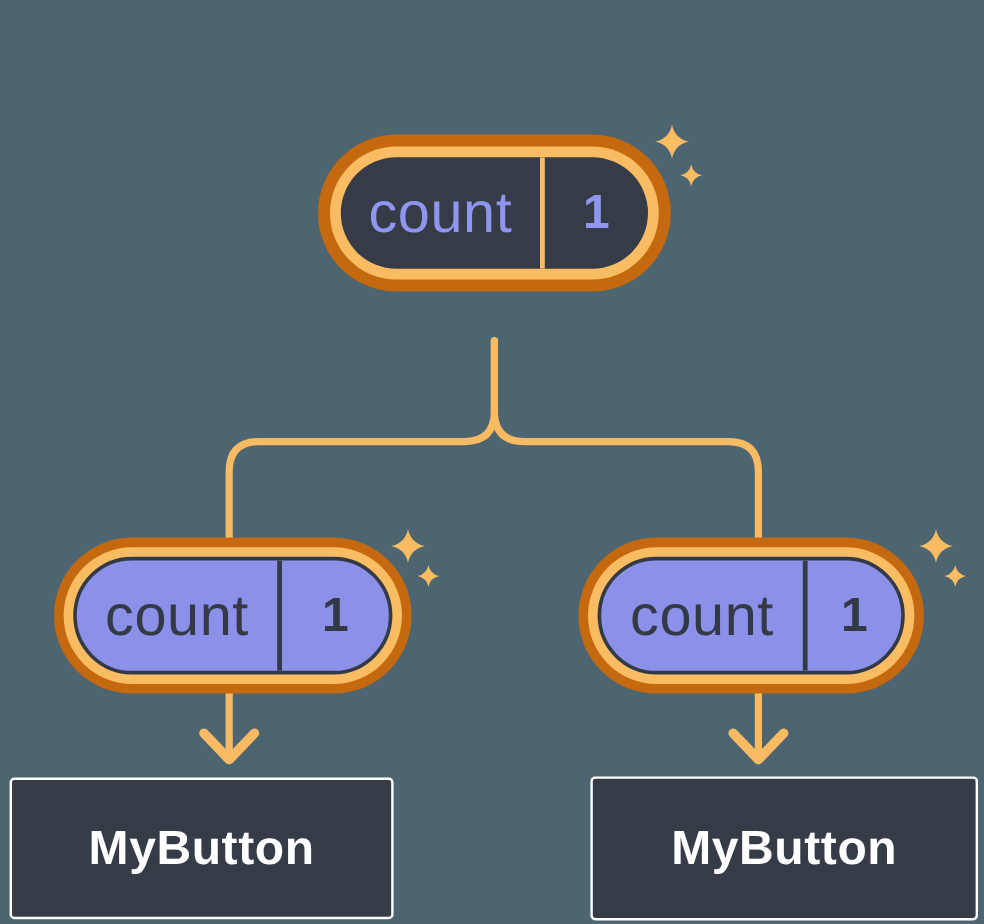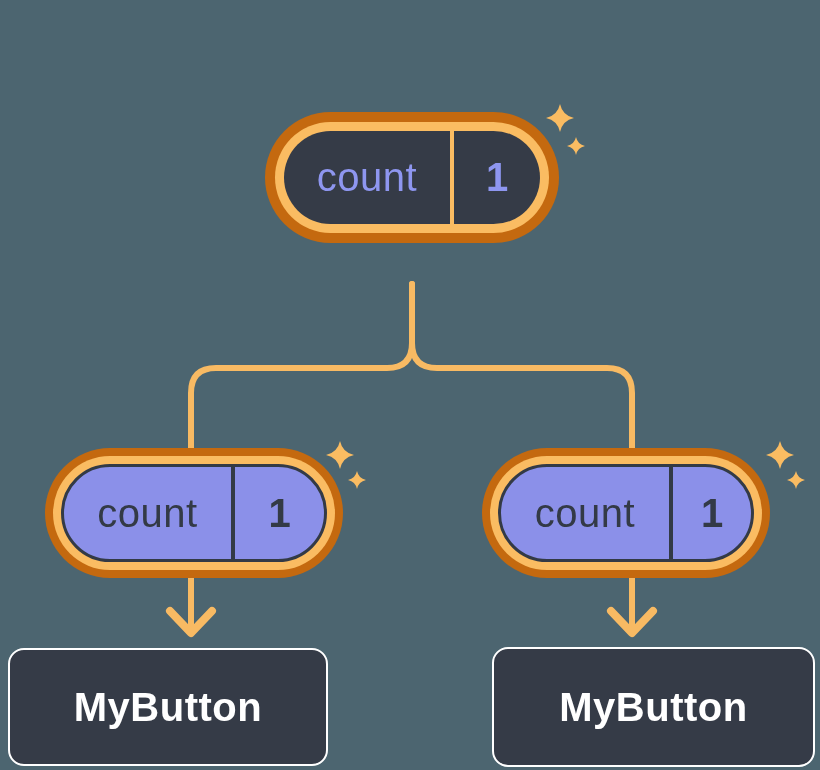--- a/index.html
+++ b/index.html
@@ -38,21 +38,21 @@
   }
   .node-title{
     position:absolute;left:0;right:0;
     text-align:center;
     color:var(--title-text);
     font-size:40px;font-weight:700;
     letter-spacing:0.5px;
   }
   .button-node{
     display:flex;align-items:center;justify-content:center;
-    border-radius:16px;
+    border-radius:4px;
   }
 
   .pill-outer{
     position:absolute;
     background:var(--ring-outer);
     border-radius:999px;
     box-sizing:border-box;
     z-index:2;
   }
   .pill-mid{
@@ -76,21 +76,21 @@
   .state .pill-label,.state .pill-value{color:var(--text-purple);}
   
   .pill-outer.props{padding:8px;}
   .props .pill-mid{padding:8px;}
   .props .pill-inner{background:var(--pill-purple);border:3px solid var(--text-dark);}
   .props .pill-sep{width:4px;background:var(--text-dark);}
   .props .pill-label,.props .pill-value{color:var(--text-dark);}
 
   .pill-label{
     flex:1;display:flex;align-items:center;justify-content:center;
-    font-size:40px;letter-spacing:0.5px;
+    font-size:48px;letter-spacing:0.5px;
   }
   .pill-value{
     width:86px;display:flex;align-items:center;justify-content:center;
     font-size:40px;font-weight:700;
   }
 
   
   #myapp-node{left:156px;top:12px;width:507px;height:271px;}
   #myapp-title{top:42px;}
   #state-pill{left:265px;top:112px;width:294px;height:131px;}

